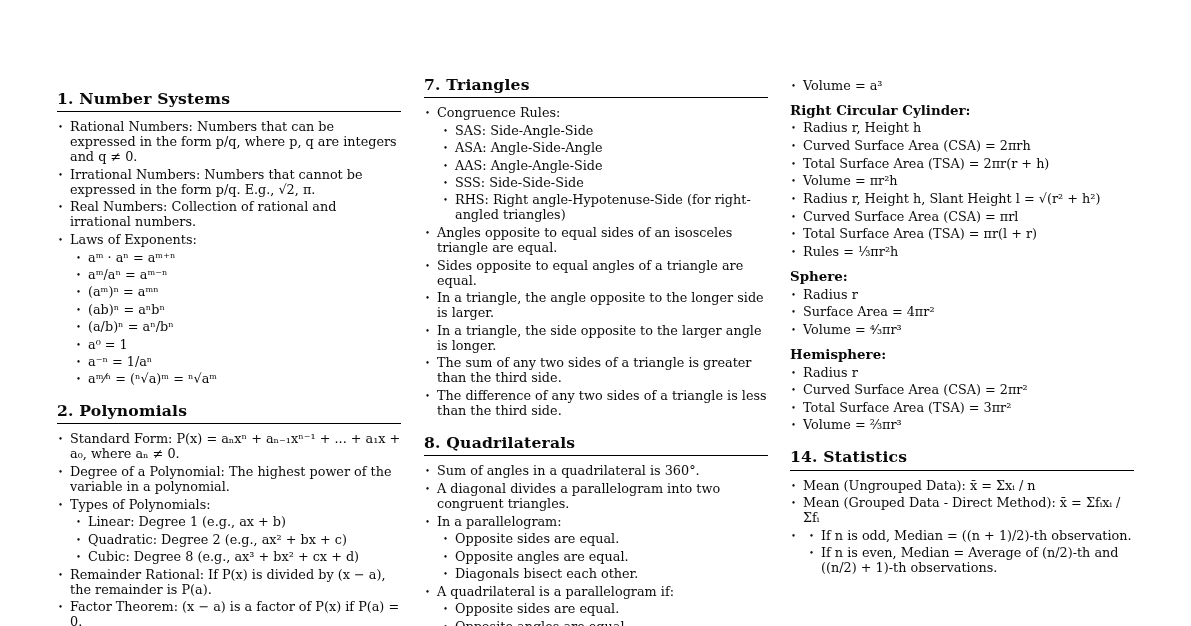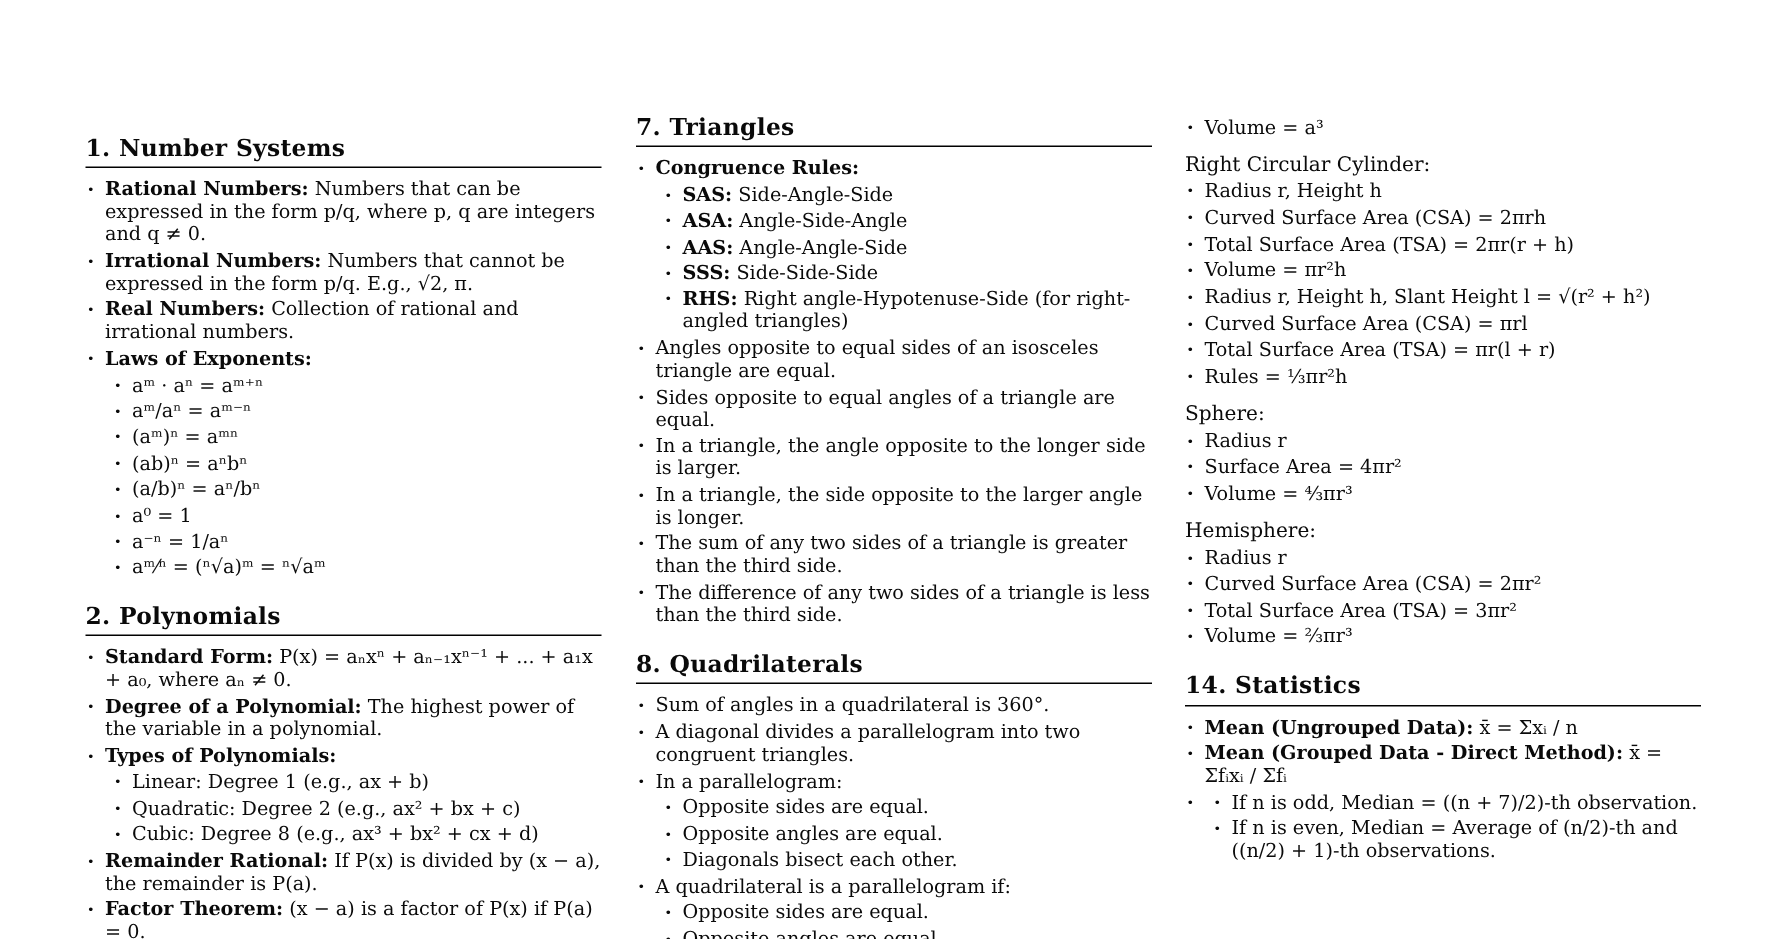--- a/index.html
+++ b/index.html
@@ -14,32 +14,32 @@
   .c1 { left:424px; top:76px; }
   .c2 { left:790px; top:76px; }
 
   .sec {
     font-size:15.6px; font-weight:700; letter-spacing:.2px;
     border-bottom:1.8px solid #000; padding-bottom:3px;
     margin:15px 0 8px 0;
   }
   .col > .sec:first-child { margin-top:0; }
 
-  .subh { font-size:13.4px; font-weight:400; margin:9px 0 3px 0; }
+  .subh { font-size:13.4px; font-weight:700; margin:9px 0 3px 0; }
 
   .list { margin:0; }
   .itemwrap { margin:0; }
   .item { position:relative; padding-left:13px; margin:2.7px 0; }
   .bullet {
     position:absolute; left:1px; top:0px;
     font-size:8.5px; line-height:14px; color:#0a0a0a;
   }
   .sub { margin-left:18px; }
   .sub .item { margin:2.4px 0; }
-  b { font-weight:700; }
+  b { font-weight:400; }
 </style>
 </head>
 <body>
 
 <div class="page">
   <div class="col c0">
       <div class="sec">1. Number Systems</div>
       <div class="list">
         <div class="itemwrap">
           <div class="item"><span class="bullet">•</span><span class="itext"><b>Rational Numbers:</b><span> Numbers that can be expressed in the form p/q, where p, q are integers and q ≠ 0.</span></span></div>
@@ -254,21 +254,21 @@
         <div class="itemwrap">
           <div class="item"><span class="bullet">•</span><span class="itext"><b>Mean (Ungrouped Data):</b><span> x̄ = Σxᵢ / n</span></span></div>
         </div>
         <div class="itemwrap">
           <div class="item"><span class="bullet">•</span><span class="itext"><b>Mean (Grouped Data - Direct Method):</b><span> x̄ = Σfᵢxᵢ / Σfᵢ</span></span></div>
         </div>
         <div class="itemwrap">
           <div class="item"><span class="bullet">•</span></div>
           <div class="sub">
             <div class="itemwrap">
-              <div class="item"><span class="bullet">•</span><span class="itext"><span>If n is odd, Median = ((n + 7)/2)-th observation.</span></span></div>
+              <div class="item"><span class="bullet">•</span><span class="itext"><span>If n is odd, Median = ((n + 1)/2)-th observation.</span></span></div>
             </div>
             <div class="itemwrap">
               <div class="item"><span class="bullet">•</span><span class="itext"><span>If n is even, Median = Average of (n/2)-th and ((n/2) + 1)-th observations.</span></span></div>
             </div>
           </div>
         </div>
       </div>
     </div>
 </div>
 

